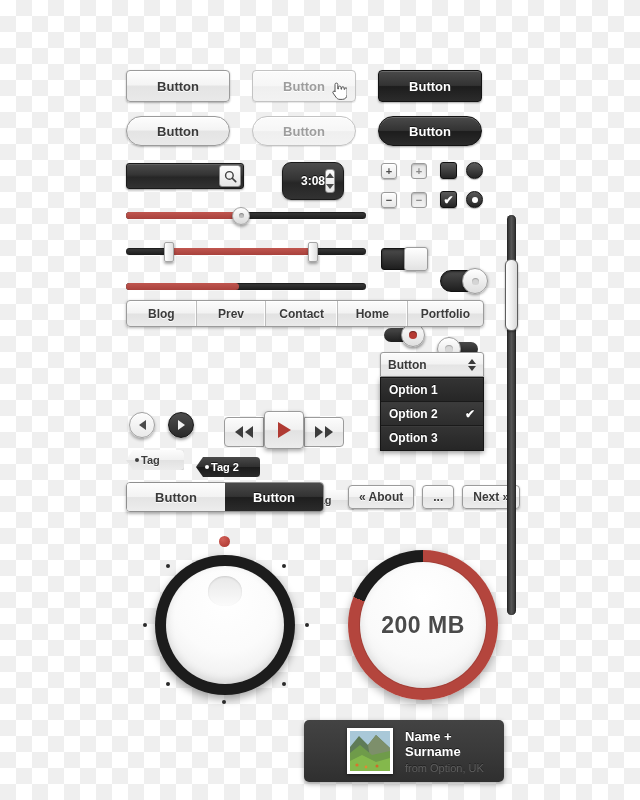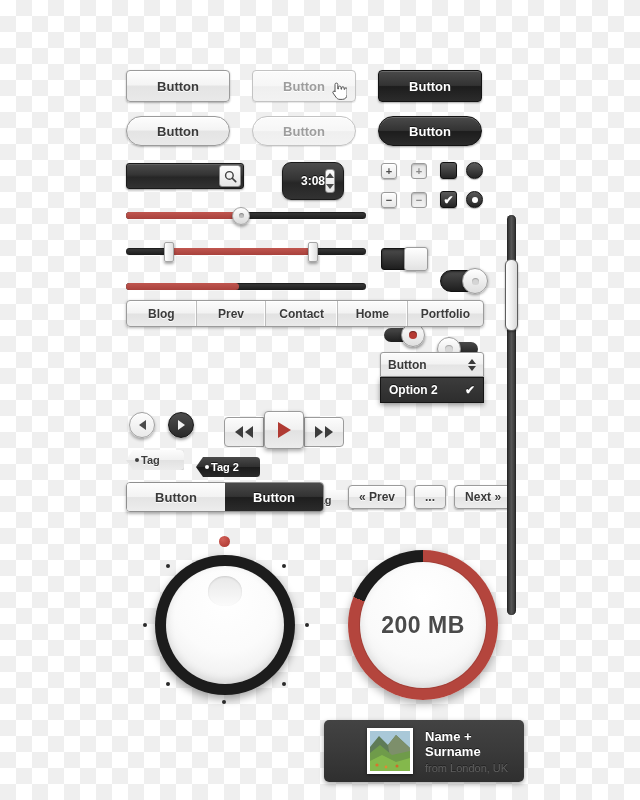--- a/index.html
+++ b/index.html
@@ -559,23 +559,29 @@
 
 <div class="abs" style="left:380px; top:352px;">
   <div class="select-head">
     <span>Button</span>
     <span class="updown">
       <span class="tri-up"></span>
         <span class="tri-dn"></span>
     </span>
   </div>
   <div class="dd-list">
+    <div class="dd-item">
+      <span>Option 1</span>
+    </div>
     <div class="dd-item selected">
       <span>Option 2</span>
       <span>✔</span>
+    </div>
+    <div class="dd-item">
+      <span>Option 3</span>
     </div>
   </div>
 </div>
 
 <div class="abs circ-btn light" style="left:129px; top:412px;">
   <span class="tri-left-dark"></span>
 </div>
 <div class="abs circ-btn dark" style="left:168px; top:412px;">
   <span class="tri-right-white"></span>
 </div>
@@ -597,21 +603,21 @@
     </svg>
   </div>
 </div>
 
 <div class="abs seg" style="left:126px; top:482px;">
   <div class="seg-item off">Button</div>
   <div class="seg-item on">Button</div>
 </div>
 
 <div class="abs" style="left:348px; top:485px; display:flex; gap:8px;">
-  <div class="pg">« Prev</div>
+  <div class="pg">« About</div>
   <div class="pg">...</div>
   <div class="pg">Next »</div>
 </div>
 
 <div class="abs sb-track" style="left:507px; top:62px; height:400px;">
   <div class="sb-thumb" id="sb-thumb" style="top: 11%; height: 18%;"></div>
 </div>
 
 <div class="dial-wrap" style="left:155px; top:555px; width:140px; height:140px;">
   <div class="dial">
@@ -628,30 +634,30 @@
 <div class="abs dial-tick" style="left:166px; top:682px;"></div>
 <div class="abs dial-tick" style="left:282px; top:682px;"></div>
 <div class="abs dial-tick" style="left:222px; top:700px;"></div>
 
 <div class="ring-wrap" style="left:348px; top:550px;">
   <div class="ring" style="background: conic-gradient(rgb(180, 69, 61) 0deg, rgb(180, 69, 61) 292deg, rgb(28, 28, 28) 292deg, rgb(28, 28, 28) 360deg);">
     <div class="ring-face">200 MB</div>
   </div>
 </div>
 
-<div class="abs card" style="left:324px; top:720px;padding-left:43px;">
+<div class="abs card" style="left:304px; top:720px;padding-left:43px;">
   <div class="thumb">
     <svg class="thumb-img" viewBox="0 0 40 40" preserveAspectRatio="none">
       <rect x="0" y="0" width="40" height="40" fill="#a9c8d8"></rect>
       <polygon points="0,16 9,5 18,14 26,4 40,17 40,40 0,40" fill="#5e7b57"></polygon>
       <polygon points="18,14 26,4 40,17 40,27 20,27" fill="#7d8f6b"></polygon>
       <polygon points="0,22 10,14 22,24 40,20 40,40 0,40" fill="#6f9b4a"></polygon>
       <polygon points="0,30 12,24 26,31 40,27 40,40 0,40" fill="#84b84c"></polygon>
       <circle cx="7" cy="34" r="1.6" fill="#d8742f"></circle>
       <circle cx="16" cy="36" r="1.4" fill="#e08a34"></circle>
       <circle cx="27" cy="35" r="1.5" fill="#cf6b2a"></circle>
     </svg>
   </div>
   <div class="card-text">
     <div class="card-name">Name + Surname</div>
-    <div class="card-sub">from London, UK</div>
+    <div class="card-sub">from Option, UK</div>
   </div>
 </div>
 
 </body></html>

